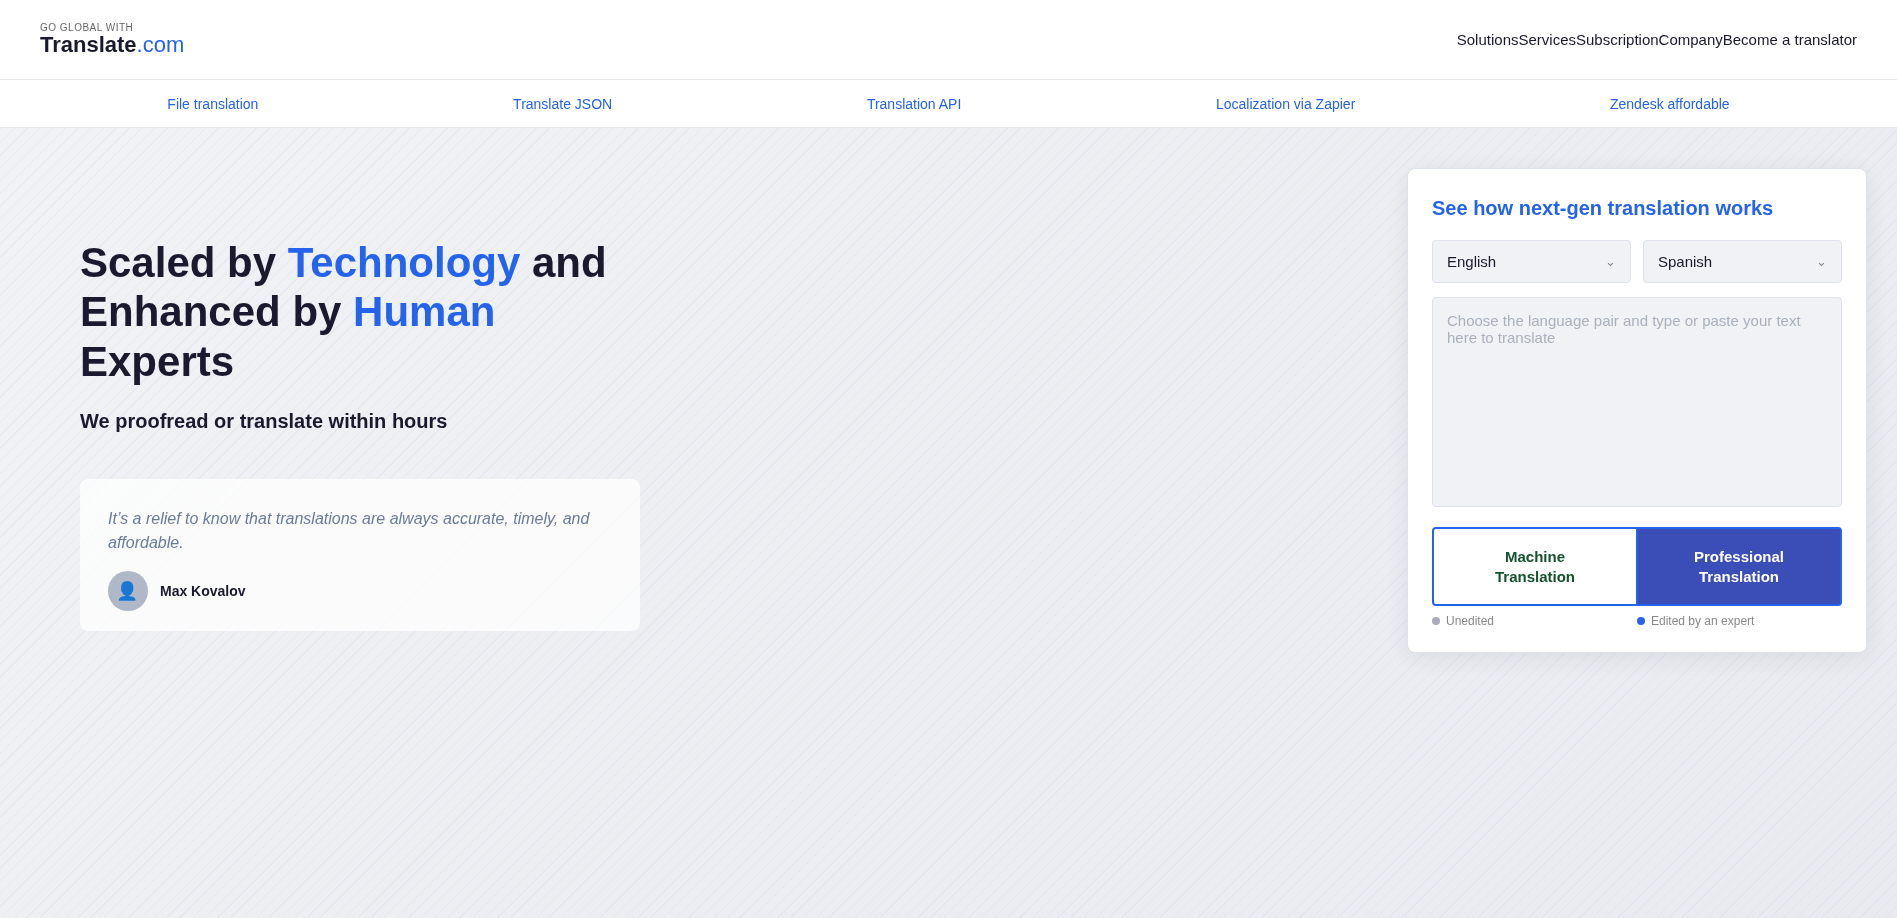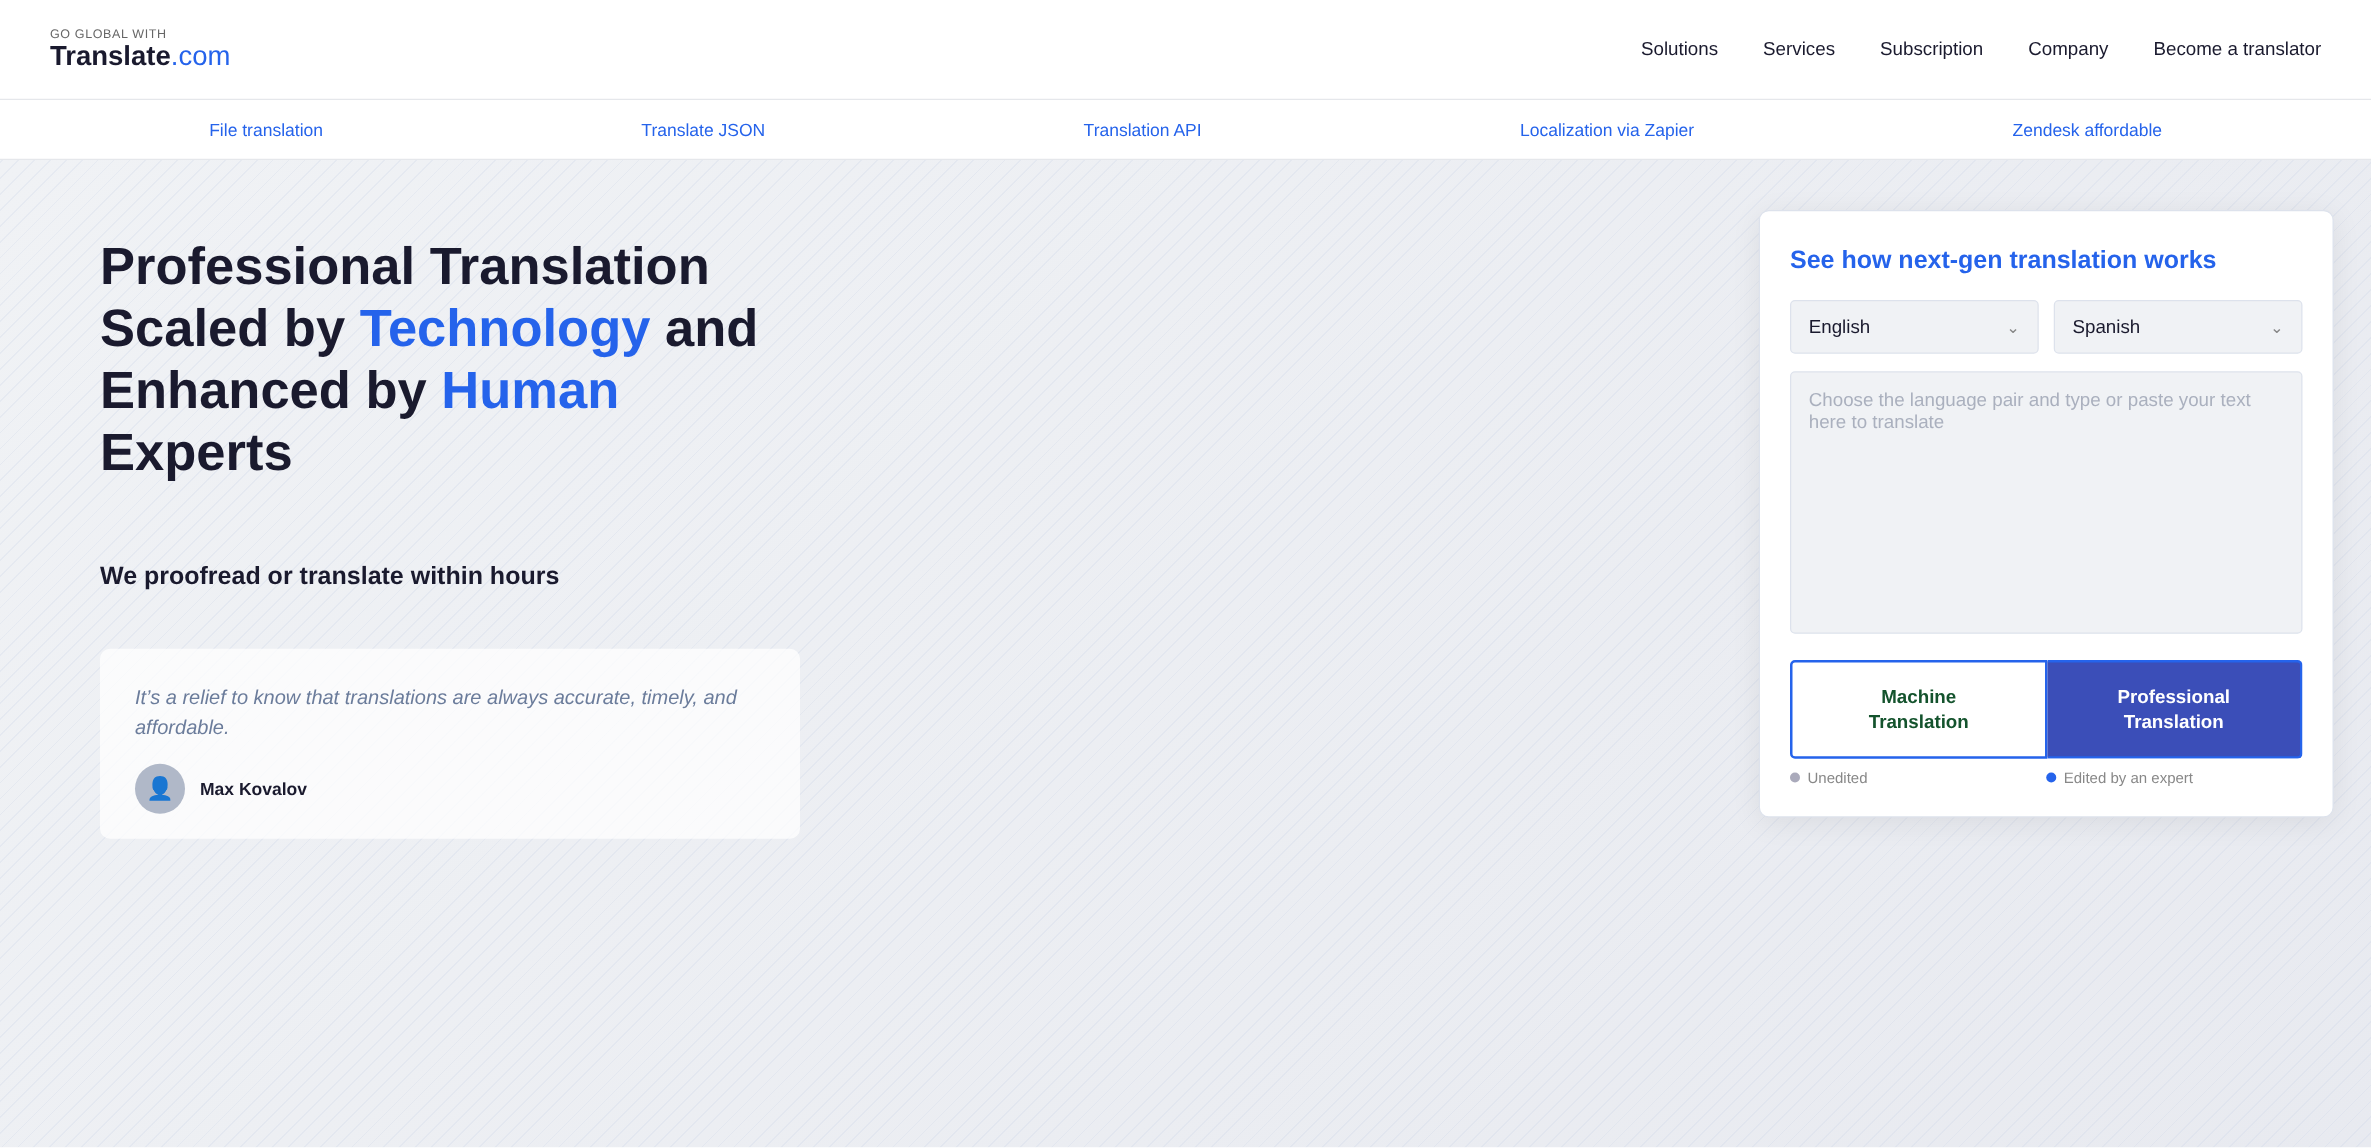--- a/index.html
+++ b/index.html
@@ -34,21 +34,20 @@
     .header-brand span {
       color: #1a1a2e;
     }
     .header-brand .dot-com {
       color: #2563eb;
       font-weight: 400;
     }
     .header-nav {
       display: flex;
       align-items: center;
-      gap: 36px;
       margin-left: 12px;
     }
     .nav-item {
       font-size: 15px;
       color: #1a1a2e;
       cursor: pointer;
       text-decoration: none;
     }
     .header-actions {
       display: flex;
@@ -133,21 +132,20 @@
       margin-bottom: 24px;
     }
     .hero-title .highlight {
       color: #2563eb;
     }
     .hero-subtitle {
       font-size: 20px;
       font-weight: 600;
       color: #1a1a2e;
       margin-bottom: 36px;
-      margin-top: 40px;
     }
     .testimonial-card {
       background: rgba(255,255,255,0.75);
       border-radius: 8px;
       padding: 28px 28px 20px 28px;
       max-width: 560px;
       margin-top: 10px;
     }
     .testimonial-text {
       font-size: 16px;
@@ -320,21 +318,21 @@
   <a class="subnav-item">File translation</a>
   <a class="subnav-item">Translate JSON</a>
   <a class="subnav-item">Translation API</a>
   <a class="subnav-item">Localization via Zapier</a>
   <a class="subnav-item">Zendesk affordable</a>
 </nav>
 
 <section class="hero">
   <div class="hero-left">
     <h1 class="hero-title">
-      <span>Professional Translation</span><br>
+      <br>
       <span>Scaled by </span><span class="highlight">Technology</span><span> and</span><br>
       <span>Enhanced by </span><span class="highlight">Human</span><br>
       <span>Experts</span>
     </h1>
     <p class="hero-subtitle">We proofread or translate within hours</p>
 
     <div class="testimonial-card">
       <p class="testimonial-text">It’s a relief to know that translations are always accurate, timely, and affordable.</p>
       <div class="testimonial-author">
         <div class="avatar">👤</div>

